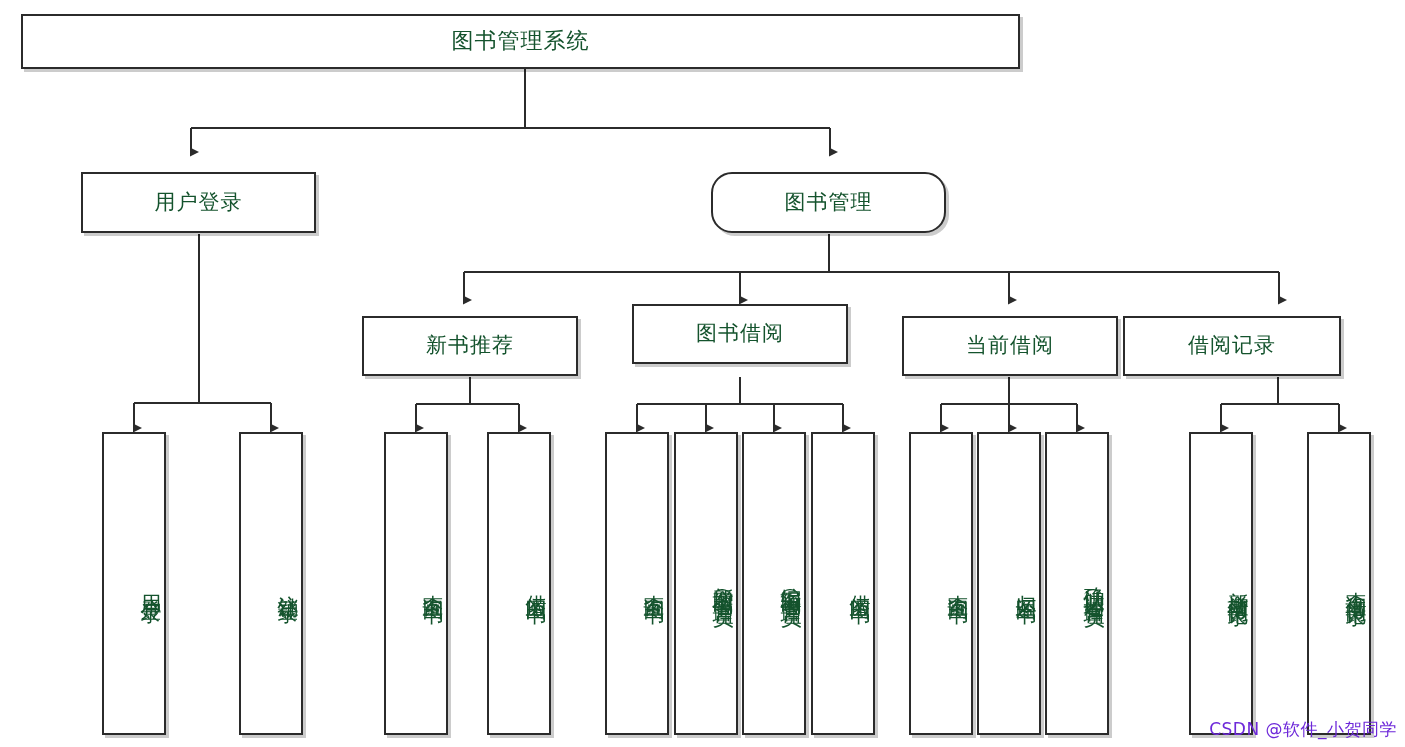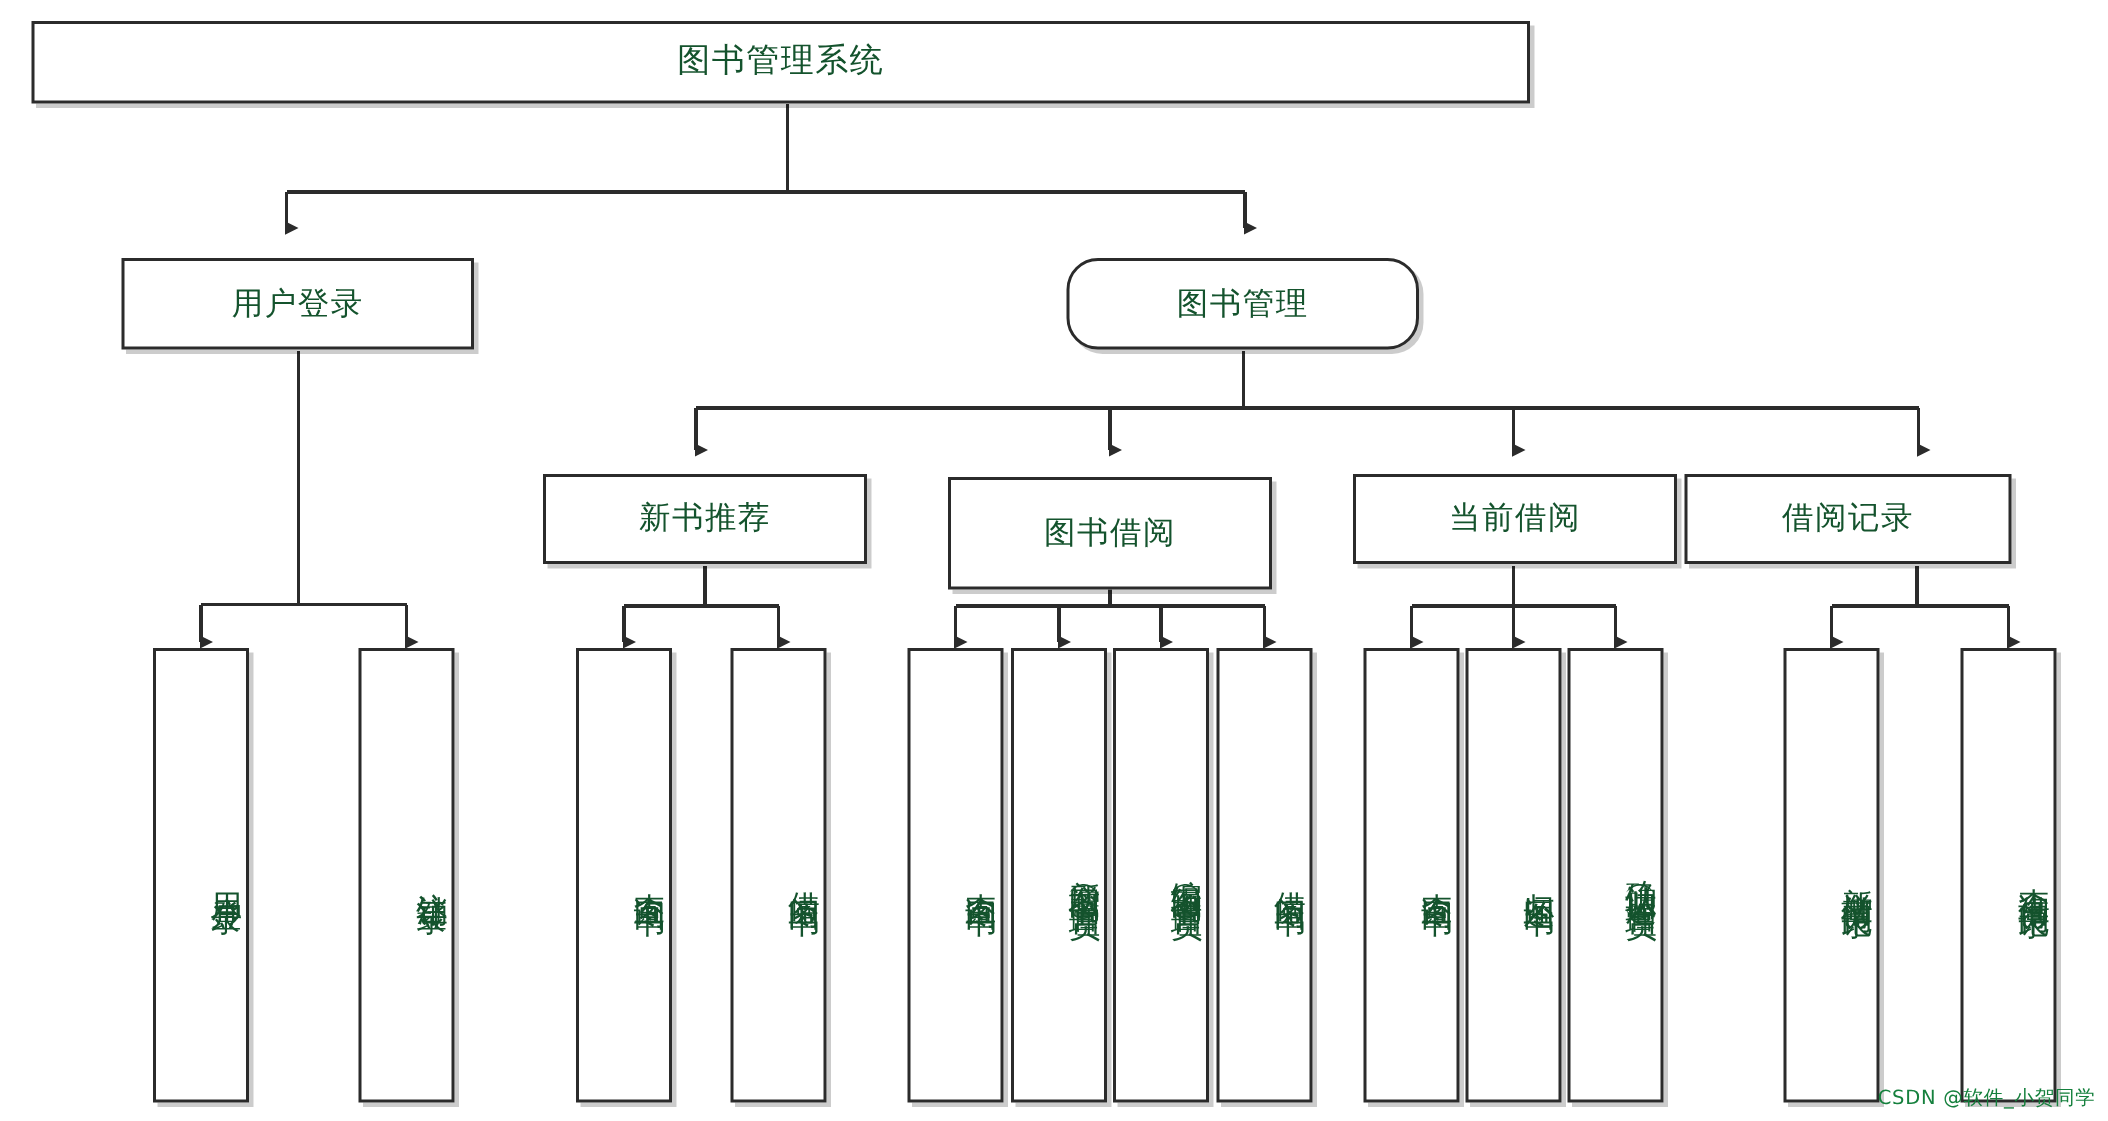--- a/index.html
+++ b/index.html
@@ -57,22 +57,22 @@
     display: block;
     text-align: center;
   }
   #node-root {
     font-size: 22px;
   }
   #watermark {
     position: absolute;
     right: 8px;
     bottom: 6px;
-    font-size: 13px;
-    color: #15803d;
+    font-size: 17px;
+    color: #6d28d9;
     letter-spacing: 0.5px;
     white-space: nowrap;
     user-select: none;
   }
 </style>
 </head>
 <body>
 
 <div id="diagram-root">
 
@@ -149,21 +149,21 @@
   </div>
 
   <div class="node horizontal" style="left:711px; top:172px; width:235px; height:61px;border-radius:21px;">
     <span class="node-label">图书管理</span>
   </div>
 
   <div class="node horizontal" style="left:362px; top:316px; width:216px; height:60px;">
     <span class="node-label">新书推荐</span>
   </div>
 
-  <div class="node horizontal" style="left:632px; top:318px; width:216px; height:75px;justify-content:center;">
+  <div class="node horizontal" style="left:632px; top:304px; width:216px; height:60px;justify-content:center;">
     <span class="node-label">图书借阅</span>
   </div>
 
   <div class="node horizontal" style="left:902px; top:316px; width:216px; height:60px;align-items:center;">
     <span class="node-label">当前借阅</span>
   </div>
 
   <div class="node horizontal" style="left:1123px; top:316px; width:218px; height:60px;">
     <span class="node-label">借阅记录</span>
   </div>

